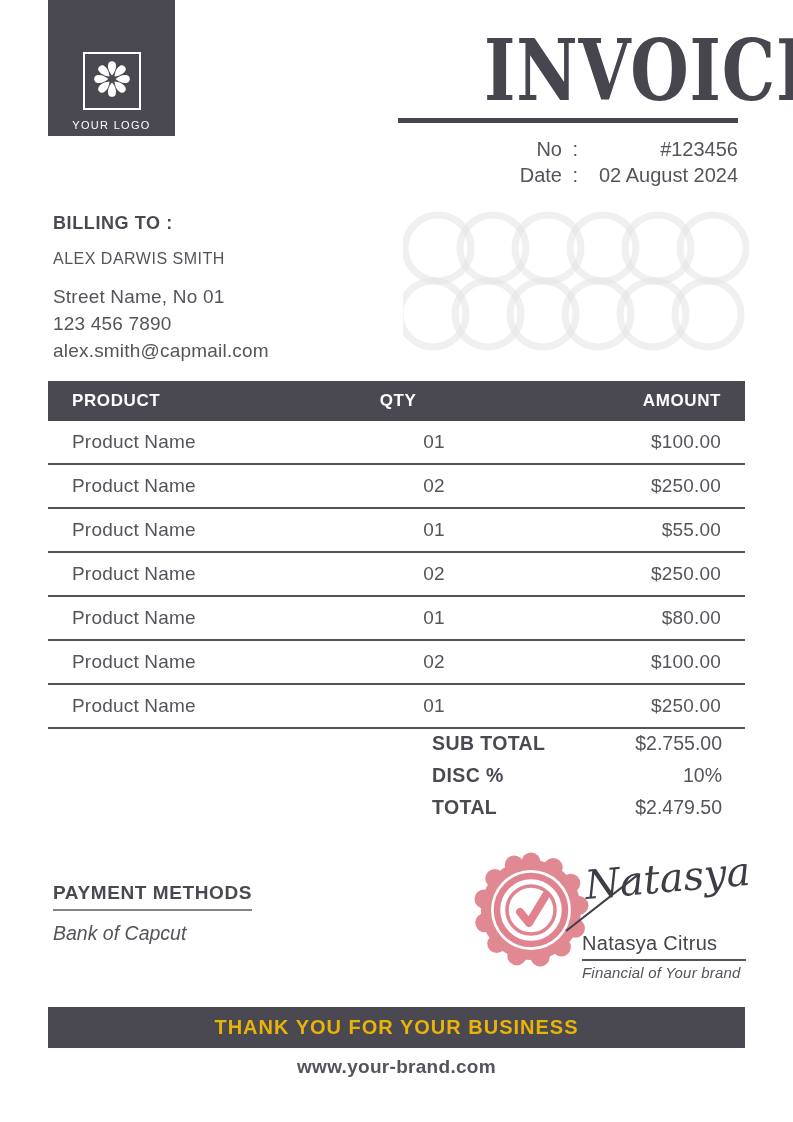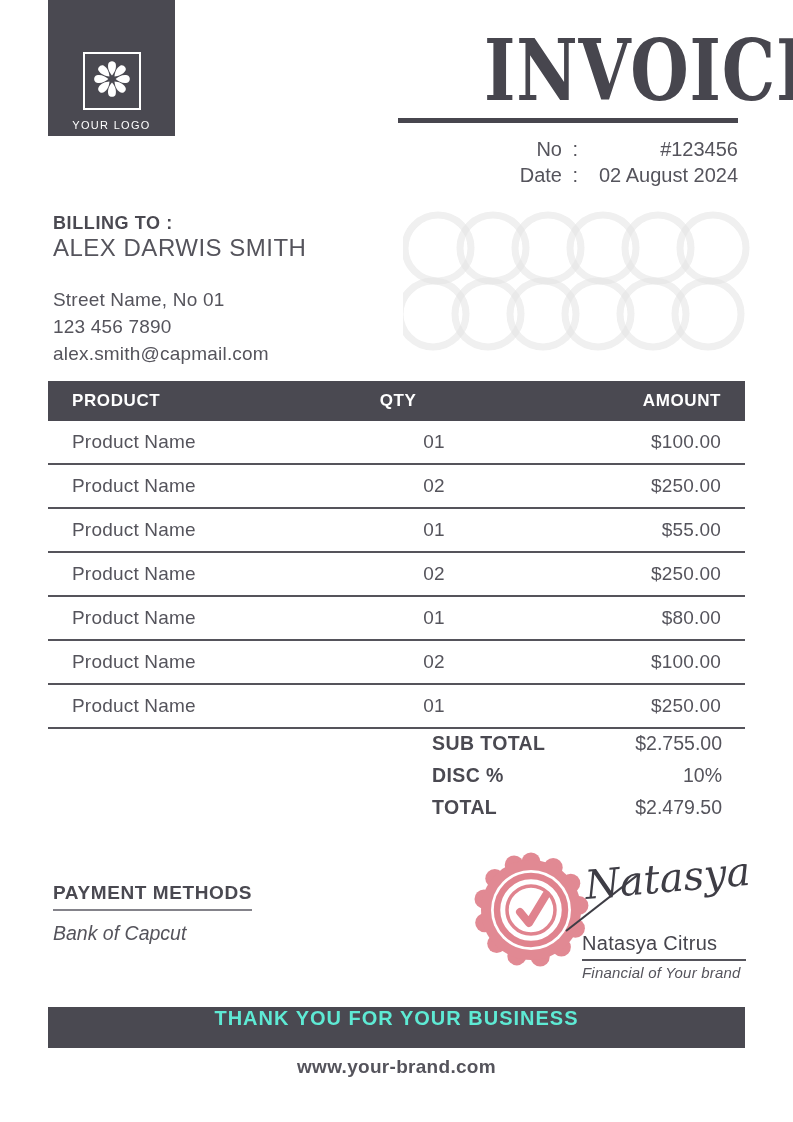--- a/index.html
+++ b/index.html
@@ -34,22 +34,22 @@
     transform:scaleX(.80);transform-origin:100% 50%;letter-spacing:1px;
   }
   .title-rule{margin-top:9px;height:5px;background:#47464E;}
   .meta{margin-top:13px;margin-left:auto;width:228px;font-size:20px;color:var(--text);line-height:26px;}
   .meta-row{display:grid;grid-template-columns:52px 16px 1fr;}
   .meta-value{text-align:right;}
 
   
   .billing{position:absolute;left:53px;top:213px;color:var(--text);}
   .billing-heading{font-size:18px;font-weight:bold;color:#4A4951;letter-spacing:.6px;}
-  .billing-name{font-size:24px;margin-top:0;letter-spacing:.5px;}
-  .billing-lines{margin-top:24px;font-size:19px;line-height:27px;letter-spacing:.2px;}
+  .billing-name{font-size:16px;margin-top:16px;letter-spacing:.5px;}
+  .billing-lines{margin-top:15px;font-size:19px;line-height:27px;letter-spacing:.2px;}
 
   
   .rings{position:absolute;left:403px;top:211px;}
 
   
   .items{position:absolute;left:48px;top:381px;width:697px;box-sizing:border-box;}
   .thead{
     height:40px;background:var(--dark);display:grid;
     grid-template-columns:256px 140px 1fr;align-items:center;
     padding:0 24px;color:#fff;font-weight:bold;font-size:17px;letter-spacing:.6px;
@@ -91,22 +91,22 @@
   }
   .sig-name{
     position:absolute;left:117px;top:86px;width:164px;font-size:20px;color:#46454D;
     border-bottom:2px solid var(--line);padding-bottom:4px;letter-spacing:.3px;
   }
   .sig-title{position:absolute;left:117px;top:118px;font-size:15px;font-style:italic;color:var(--text);letter-spacing:.2px;}
 
   
   .footer-bar{
     position:absolute;left:48px;top:1007px;width:697px;height:41px;background:var(--dark);
-    display:flex;justify-content:center;
-    color:#5eead4;font-weight:bold;font-size:20px;letter-spacing:1px;
+    display:flex;align-items:center;justify-content:center;
+    color:#eab308;font-weight:bold;font-size:20px;letter-spacing:1px;
   }
   .website{position:absolute;left:0;top:1056px;width:793px;text-align:center;font-size:19px;color:var(--text);letter-spacing:.3px;font-weight:bold;}
 </style>
 </head>
 <body>
 
 <div class="page">
 
   <div class="logo-block">
     <div class="logo-square">

